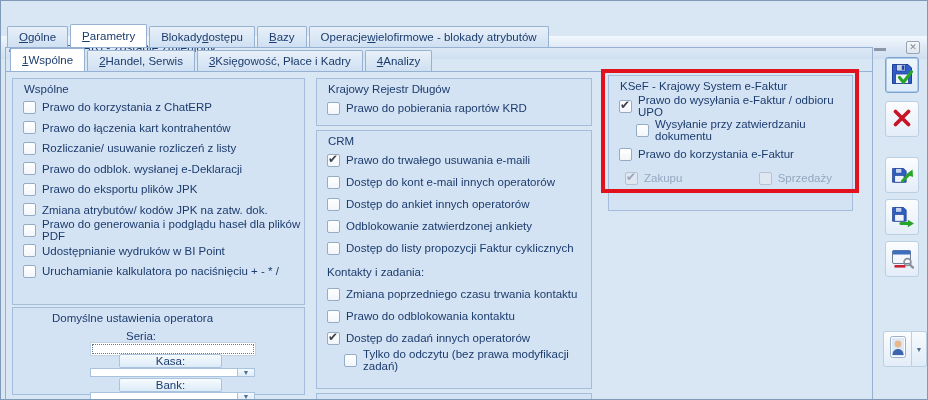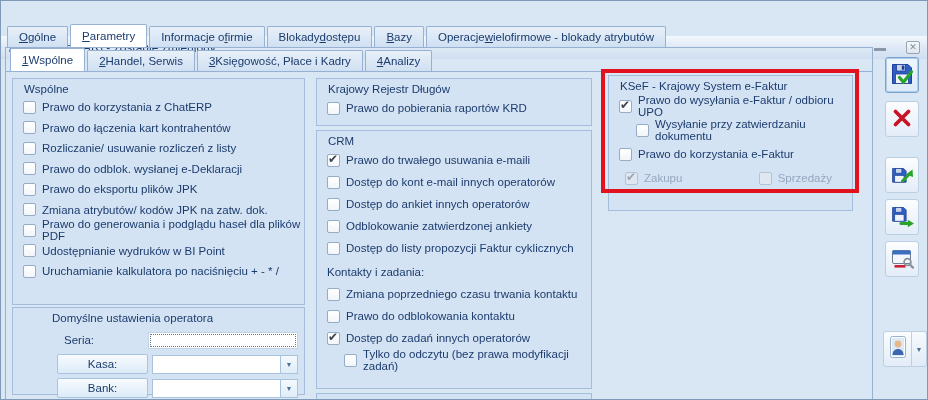--- a/index.html
+++ b/index.html
@@ -56,21 +56,21 @@
   .cb-item.disabled { color:var(--disabled-text,#96a7bf); }
   .checkbox { width:13px; height:13px; flex:none; position:relative; border-radius:2px;
     background:linear-gradient(#ffffff,#f2f6fa); border:1px solid #96abc6; cursor:pointer; }
   .cb-item.disabled .checkbox { background:#dfe7f0; border-color:#b4c2d4; cursor:default; }
   .checkbox.checked::after { content:"✔"; font-family:"DejaVu Sans",sans-serif;
     position:absolute; left:0; top:-3px; font-size:12px; color:#3c4350; }
   .cb-item.disabled .checkbox.checked::after { color:#98a7ba; }
   .sub-header { font-size:11.5px; color:var(--text-navy,#1c3c6d); padding:7px 0 3px 10px; height:24px; }
 
   
-  .field-row { display:flex; align-items:center; margin:4px 6px 0 16px; height:20px; }
+  .field-row { display:flex; align-items:center; margin:4px 6px 0 6px; height:20px;flex-direction:column; }
   .plain-label { width:103px; padding-left:7px; font-size:11.5px; color:var(--text-navy,#1c3c6d); margin-right:4px; }
   .label-btn { width:103px; height:20px; margin-right:4px; display:flex; align-items:center; justify-content:center;
     font-size:11.5px; color:var(--text-navy,#1c3c6d); cursor:pointer; border-radius:2px;
     background:linear-gradient(#f7fbfe,#dcebf8); border:1px solid #a9c2de; }
   .text-input { width:166px; height:17px; background:#fff; border:1px solid #c3d3e4;
     outline:1px dotted #68788c; outline-offset:-3px; font-size:11px; padding:0 3px; }
   .combo { display:flex; width:165px; height:19px; border:1px solid #a9c2de; background:#fff; }
   .combo-text { flex:1; font-size:11px; color:var(--text-navy,#1c3c6d); }
   .combo-btn { width:17px; display:flex; align-items:center; justify-content:center; font-size:7px;
     color:#4e6f96; background:linear-gradient(#f4f9fd,#dfecf8); border-left:1px solid #a9c2de; cursor:pointer; }
@@ -113,25 +113,20 @@
   </div>
 
   <div class="tabrow" id="main-tabs">
       <div class="tab">
         <u>O</u>
         <span>gólne</span>
       </div>
       <div class="tab active">
         <u>P</u>
         <span>arametry</span>
-      </div>
-      <div class="tab">
-        <span>Informacje o </span>
-        <u>f</u>
-        <span>irmie</span>
       </div>
       <div class="tab">
         <span>Blokady </span>
         <u>d</u>
         <span>ostępu</span>
       </div>
       <div class="tab">
         <u>B</u>
         <span>azy</span>
       </div>

